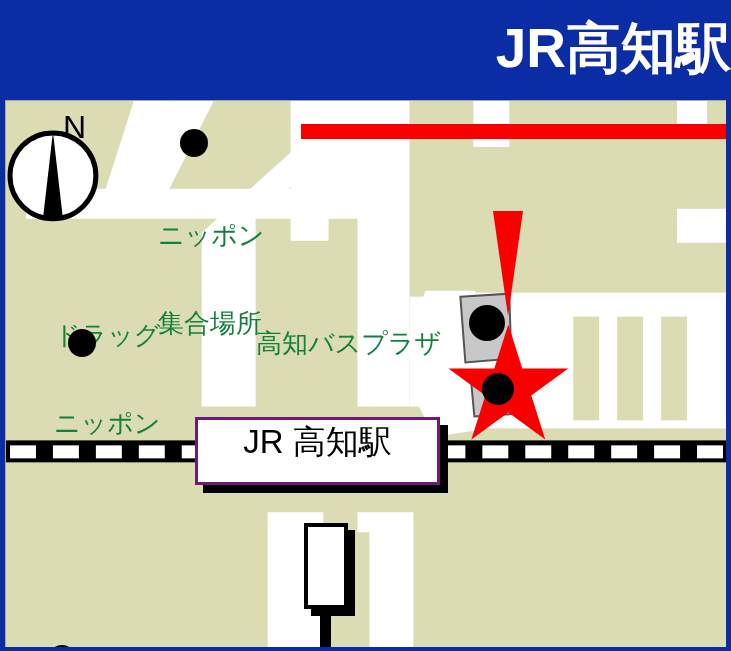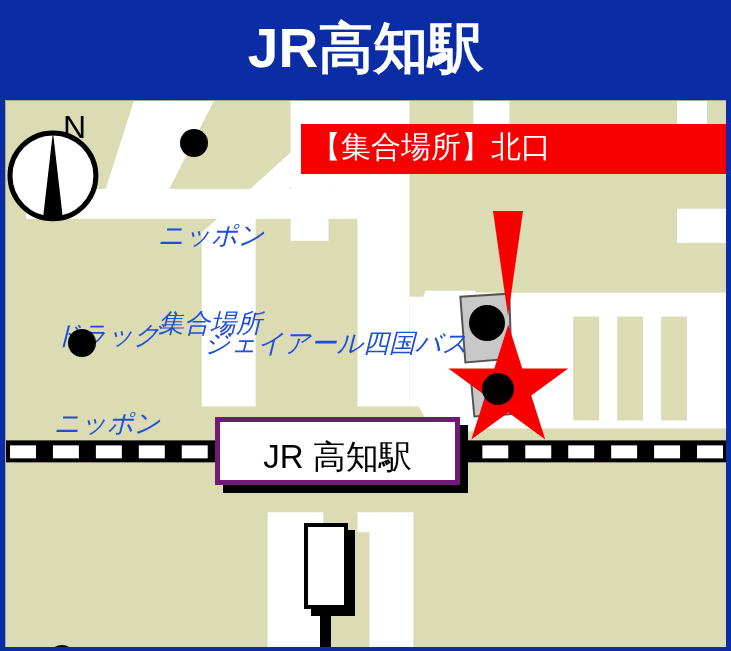--- a/index.html
+++ b/index.html
@@ -14,21 +14,21 @@
   }
 
   
   #header{
     position:absolute;
     left:0; top:0;
     width:731px; height:96px;
     background:#0a2ca5;
     display:flex;
     align-items:center;
-    justify-content:center;
+    justify-content:flex-end;
   }
   #header-title{
     color:#ffffff;
     font-size:55px;
     font-weight:bold;
     letter-spacing:0px;
     line-height:1;
     font-family:"Liberation Sans","DejaVu Sans",sans-serif;
     white-space:nowrap;
   }
@@ -55,27 +55,26 @@
   #map-svg{
     position:absolute;
     left:0; top:0;
     width:100%;
     height:100%;
   }
 
   
   .lbl{
     position:absolute;
-    color:#1d4ed8;
+    color:#15803d;
     font-size:26px;
     line-height:1.12;
     font-family:"Liberation Sans","DejaVu Sans",sans-serif;
     white-space:pre;
     letter-spacing:0px;
-    font-style:italic;
   }
 
   
   #compass-n{
     position:absolute;
     left:57px; top:8px;
     font-size:32px;
     color:#000;
     font-family:"Liberation Sans","DejaVu Sans",sans-serif;
   }
@@ -104,28 +103,28 @@
     width:0; height:0;
     border-left:15px solid transparent;
     border-right:15px solid transparent;
     border-top:105px solid #f90000;
     z-index:6;
   }
 
   
   #station-box{
     position:absolute;
-    left:209px; top:316px;
+    left:189px; top:316px;
     width:245px; height:68px;
     background:#ffffff;
-    border:5px solid #701a75;
+    border:3px solid #701a75;
     box-sizing:border-box;
     box-shadow:8px 8px 0 #000000;
     display:flex;
-    align-items:flex-end;
+    align-items:flex-start;
     justify-content:center;
     z-index:5;
   }
   #station-box span{
     font-size:33px;
     color:#000;
     white-space:nowrap;
     font-family:"Liberation Sans","DejaVu Sans",sans-serif;
   }
 
@@ -234,42 +233,40 @@
         </g>
 
         <polygon fill="#f90000" points="503,224 517,268 563,268 526,295 540,339 503,312 466,339 480,295 443,268 489,268"></polygon>
       </svg>
 
       <div id="compass-n">N</div>
 
       <div id="callout-tail"></div>
 
       <div id="callout">
-        <div class="cl-line">【集合場所】北口</div>
       </div>
 
       <div class="dot" style="left:174px;top:28px;width:28px;height:28px;"></div>
       <div class="dot" style="left:62px;top:228px;width:28px;height:28px;"></div>
       <div class="dot" style="left:42px;top:544px;width:28px;height:28px;"></div>
 
       <div class="dot" style="left:463px;top:204px;width:36px;height:36px;"></div>
       <div class="dot" style="left:476px;top:272px;width:32px;height:32px;"></div>
 
       <div class="lbl" style="left:152px;top:62px;">
         <div>ニッポン</div>
         <div>集合場所</div>
       </div>
 
       <div class="lbl" style="left:48px;top:162px;">
         <div>ドラッグ</div>
         <div>ニッポン</div>
       </div>
 
       <div class="lbl" style="left:198px;top:170px;">
-        <div>ジェイアール四国バス</div>
         <div>　　高知バスプラザ</div>
       </div>
 
 
       <div class="lbl" style="left:80px;top:504px;">
         
         
       </div>
 
       <div class="lbl" style="left:326px;top:504px;">

